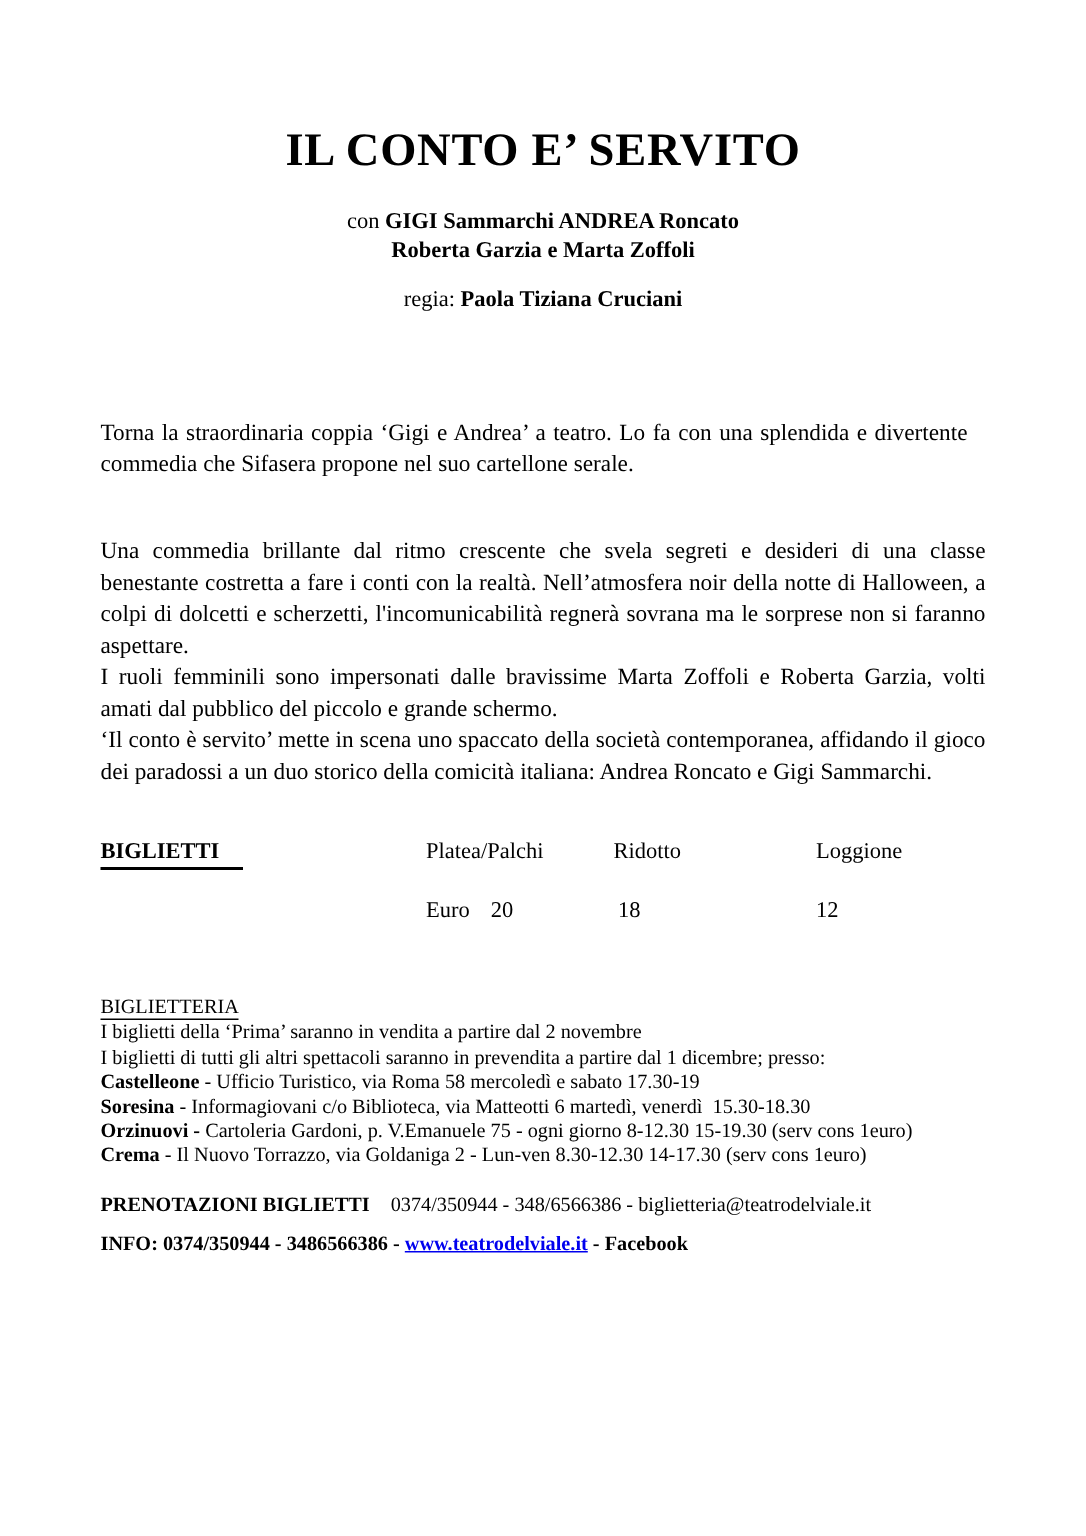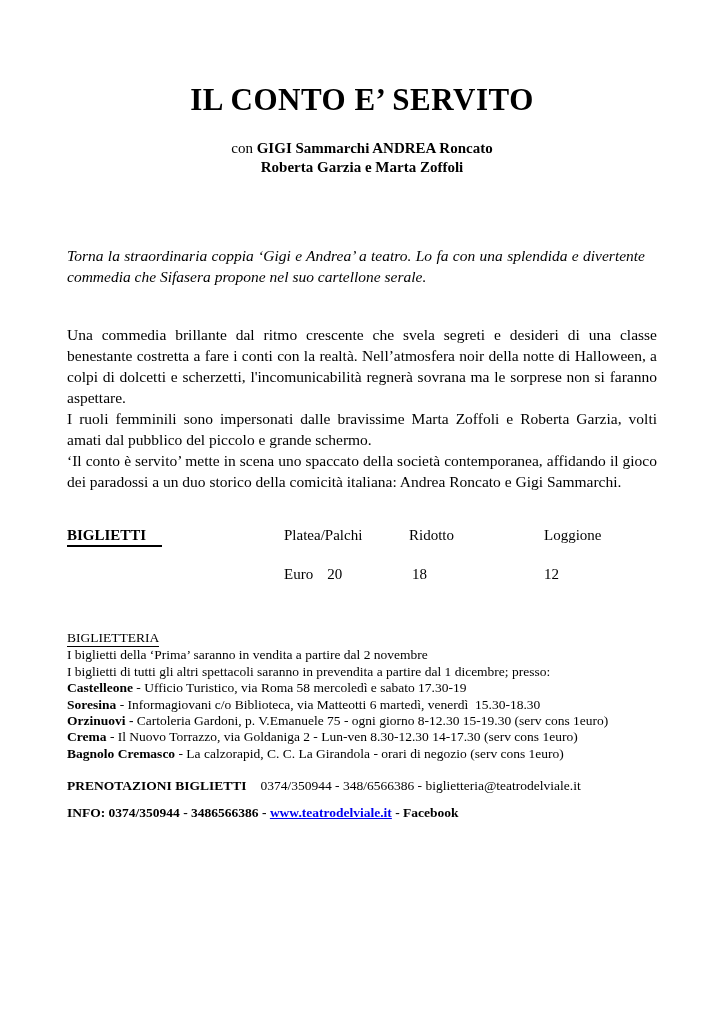--- a/index.html
+++ b/index.html
@@ -24,21 +24,21 @@
     letter-spacing: 0.5px;
     line-height: 36px;
   }
   .credits { text-align: center; font-size: 15px; line-height: 19px; }
   .credits-block { margin-top: 21px; }
   .bold { font-weight: bold; }
   .regia-line { margin-top: 14px; }
 
   .bodytext { font-size: 15.5px; line-height: 21px; }
   .justify { text-align: justify; }
-  .intro { margin: 68px 12px 0 0; font-style: italic; }
+  .intro { margin: 68px 12px 0 0; }
   .synopsis { margin-top: 37px; }
   .synopsis p { margin: 0; }
 
   .tickets {
     margin-top: 33px;
     display: grid;
     grid-template-columns: 217px 125px 135px auto;
     row-gap: 17px;
     font-size: 15px;
     line-height: 20px;
@@ -71,20 +71,21 @@
 <body>
 
 <div class="page">
   <div class="content">
 
     <h1 class="title">IL CONTO E’ SERVITO</h1>
 
     <div class="credits credits-block">
       <div><span>con </span><span class="bold">GIGI Sammarchi ANDREA Roncato</span></div>
       <div class="bold">Roberta Garzia e Marta Zoffoli</div>
+      <div class="regia-line"><span>regia: </span><span class="bold">Paola Tiziana Cruciani</span></div>
     </div>
 
     <p class="bodytext justify intro">Torna la straordinaria coppia ‘Gigi e Andrea’ a teatro. Lo fa con una splendida e divertente commedia che Sifasera propone nel suo cartellone serale.</p>
 
     <div class="bodytext justify synopsis">
       <p>Una commedia brillante dal ritmo crescente che svela segreti e desideri di una classe benestante costretta a fare i conti con la realtà. Nell’atmosfera noir della notte di Halloween, a colpi di dolcetti e scherzetti, l'incomunicabilità regnerà sovrana ma le sorprese non si faranno aspettare.</p>
       <p>I ruoli femminili sono impersonati dalle bravissime Marta Zoffoli e Roberta Garzia, volti amati dal pubblico del piccolo e grande schermo.</p>
       <p>‘Il conto è servito’ mette in scena uno spaccato della società contemporanea, affidando il gioco dei paradossi a un duo storico della comicità italiana: Andrea Roncato e Gigi Sammarchi.</p>
     </div>
 
@@ -101,21 +102,20 @@
     </div>
 
     <div class="boxoffice">
       <span class="boxoffice-heading">BIGLIETTERIA</span>
       <div class="bo-line">I biglietti della ‘Prima’ saranno in vendita a partire dal 2 novembre</div>
       <div class="bo-line">I biglietti di tutti gli altri spettacoli saranno in prevendita a partire dal 1 dicembre; presso:</div>
       <div class="bo-line"><span class="bold">Castelleone</span><span> - Ufficio Turistico, via Roma 58 mercoledì e sabato 17.30-19</span></div>
       <div class="bo-line"><span class="bold">Soresina</span><span> - Informagiovani c/o Biblioteca, via Matteotti 6 martedì, venerdì  15.30-18.30</span></div>
       <div class="bo-line"><span class="bold">Orzinuovi -</span><span> Cartoleria Gardoni, p. V.Emanuele 75 - ogni giorno 8-12.30 15-19.30 (serv cons 1euro)</span></div>
       <div class="bo-line"><span class="bold">Crema</span><span> - Il Nuovo Torrazzo, via Goldaniga 2 - Lun-ven 8.30-12.30 14-17.30 (serv cons 1euro)</span></div>
-      <div class="bo-line"><span class="bold">Bagnolo Cremasco</span><span> - La calzorapid, C. C. La Girandola - orari di negozio (serv cons 1euro)</span></div>
     </div>
 
     <div class="reservations">
       <span class="bold">PRENOTAZIONI BIGLIETTI</span><span class="res-details">0374/350944 - 348/6566386 - biglietteria@teatrodelviale.it</span>
     </div>
 
     <div class="info-line">
       <span>INFO: 0374/350944 - 3486566386 - </span><a href="#" class="weblink">www.teatrodelviale.it</a><span> - Facebook</span>
     </div>
 

